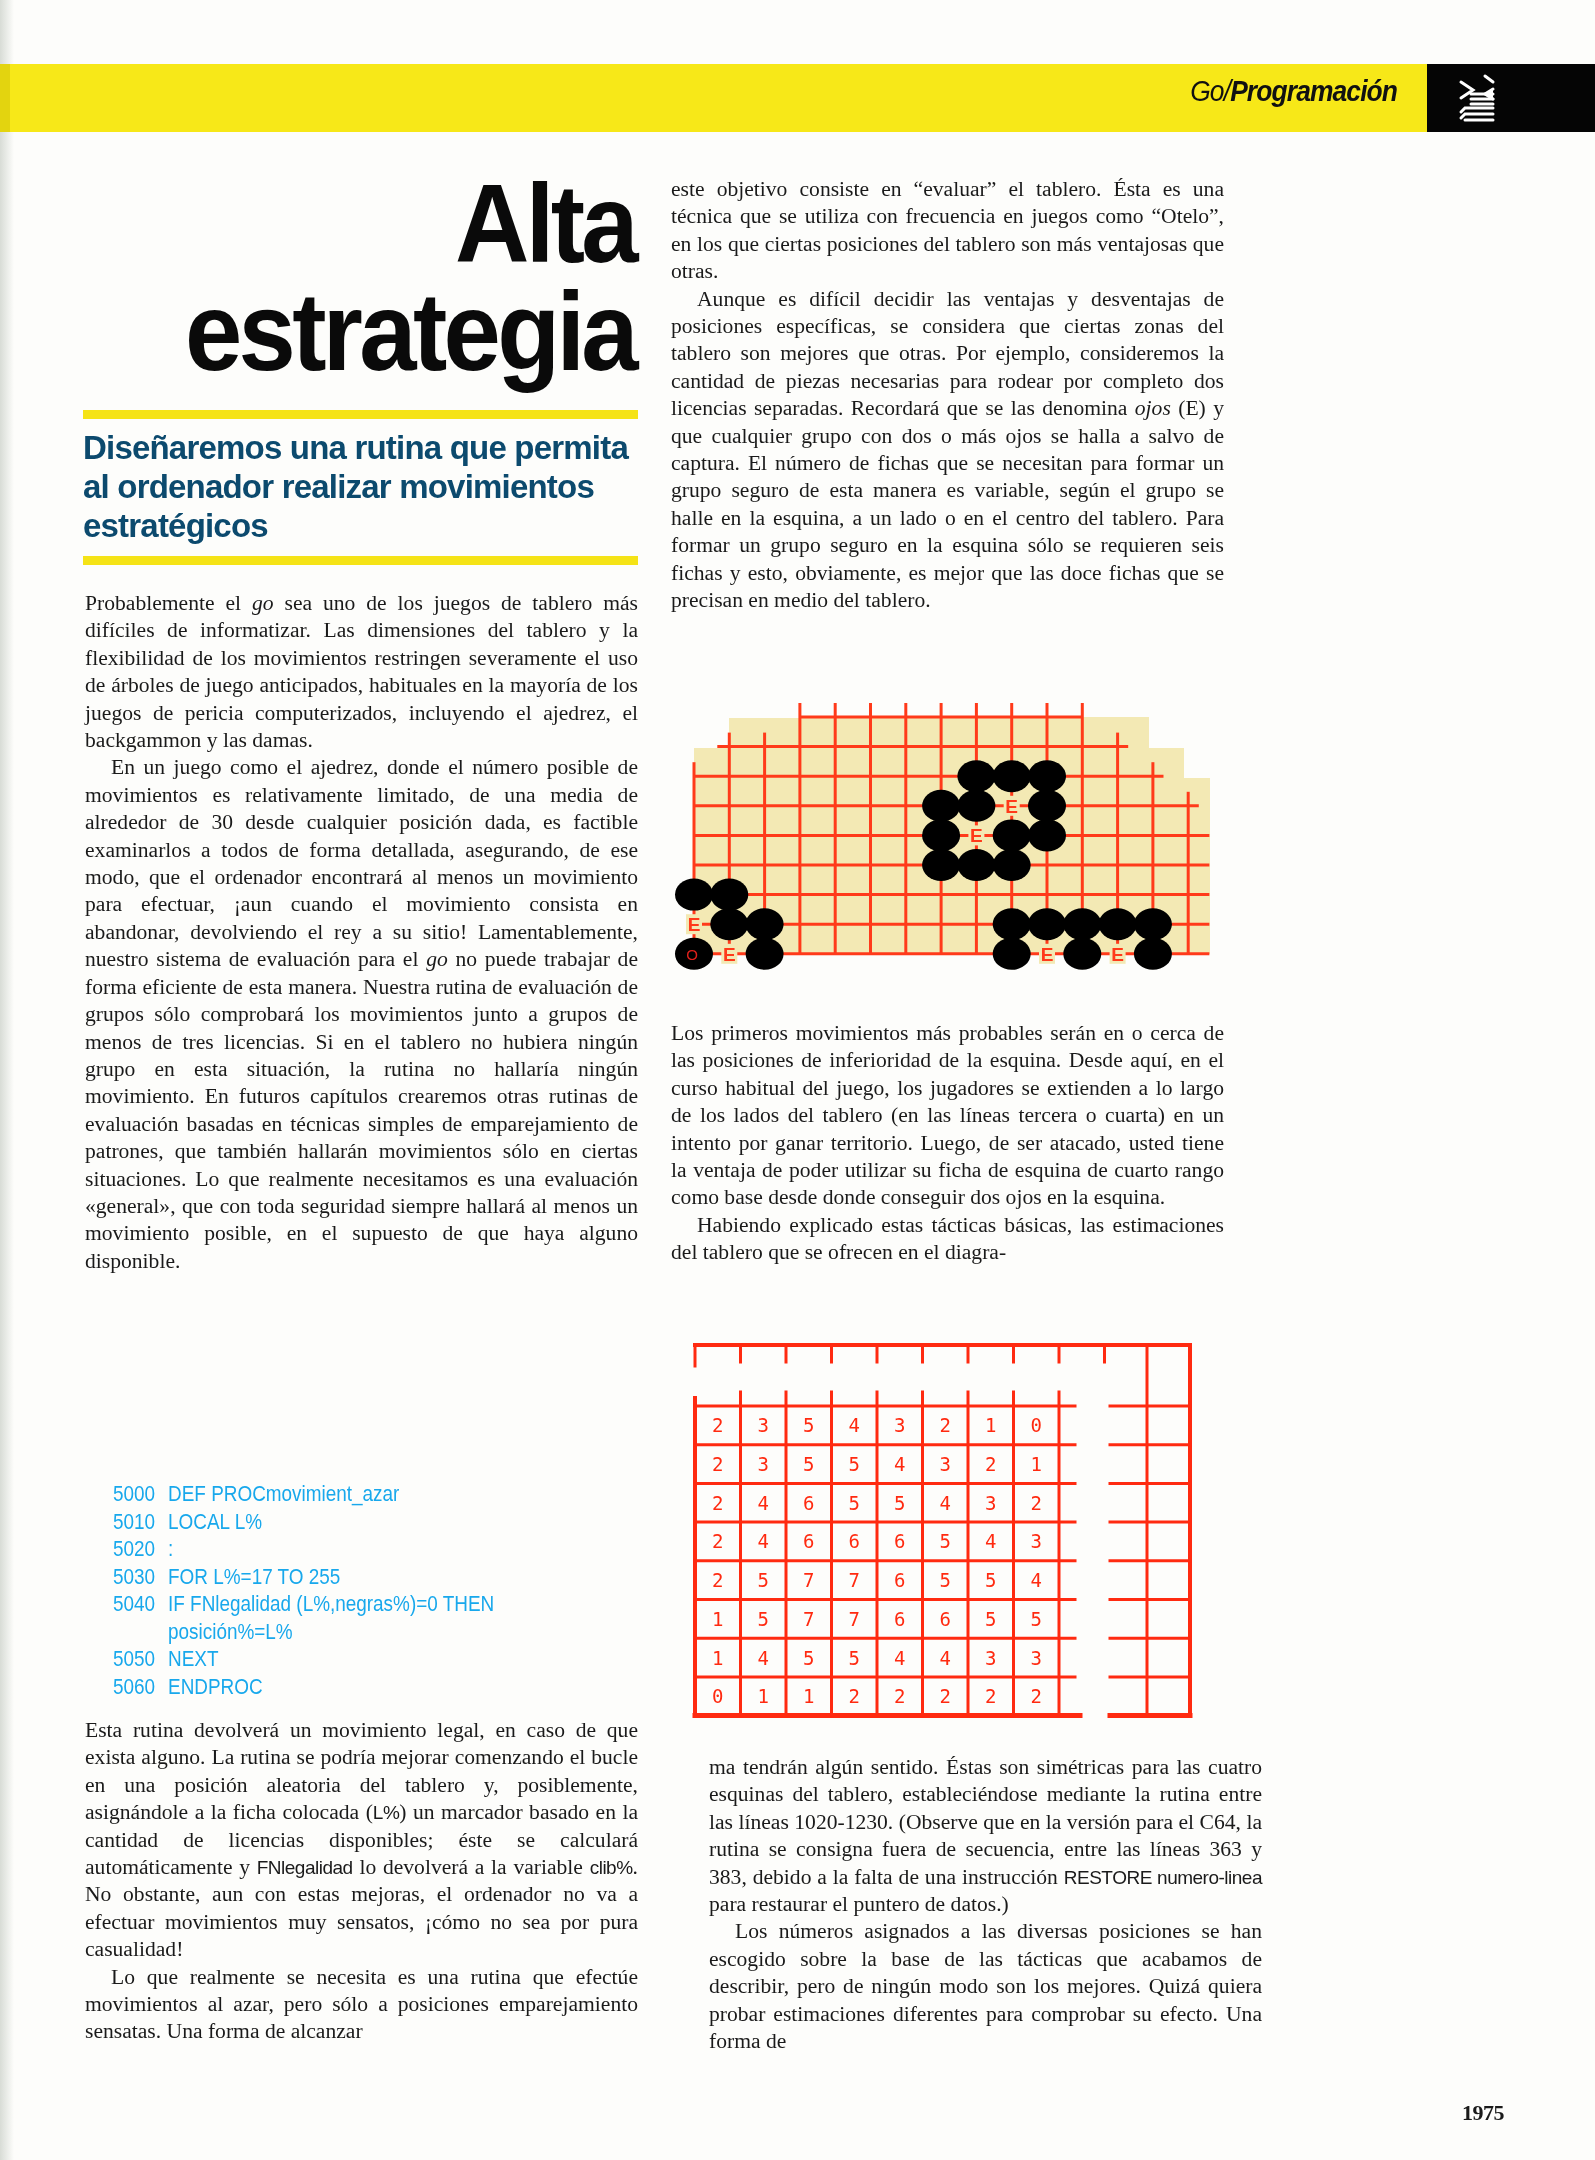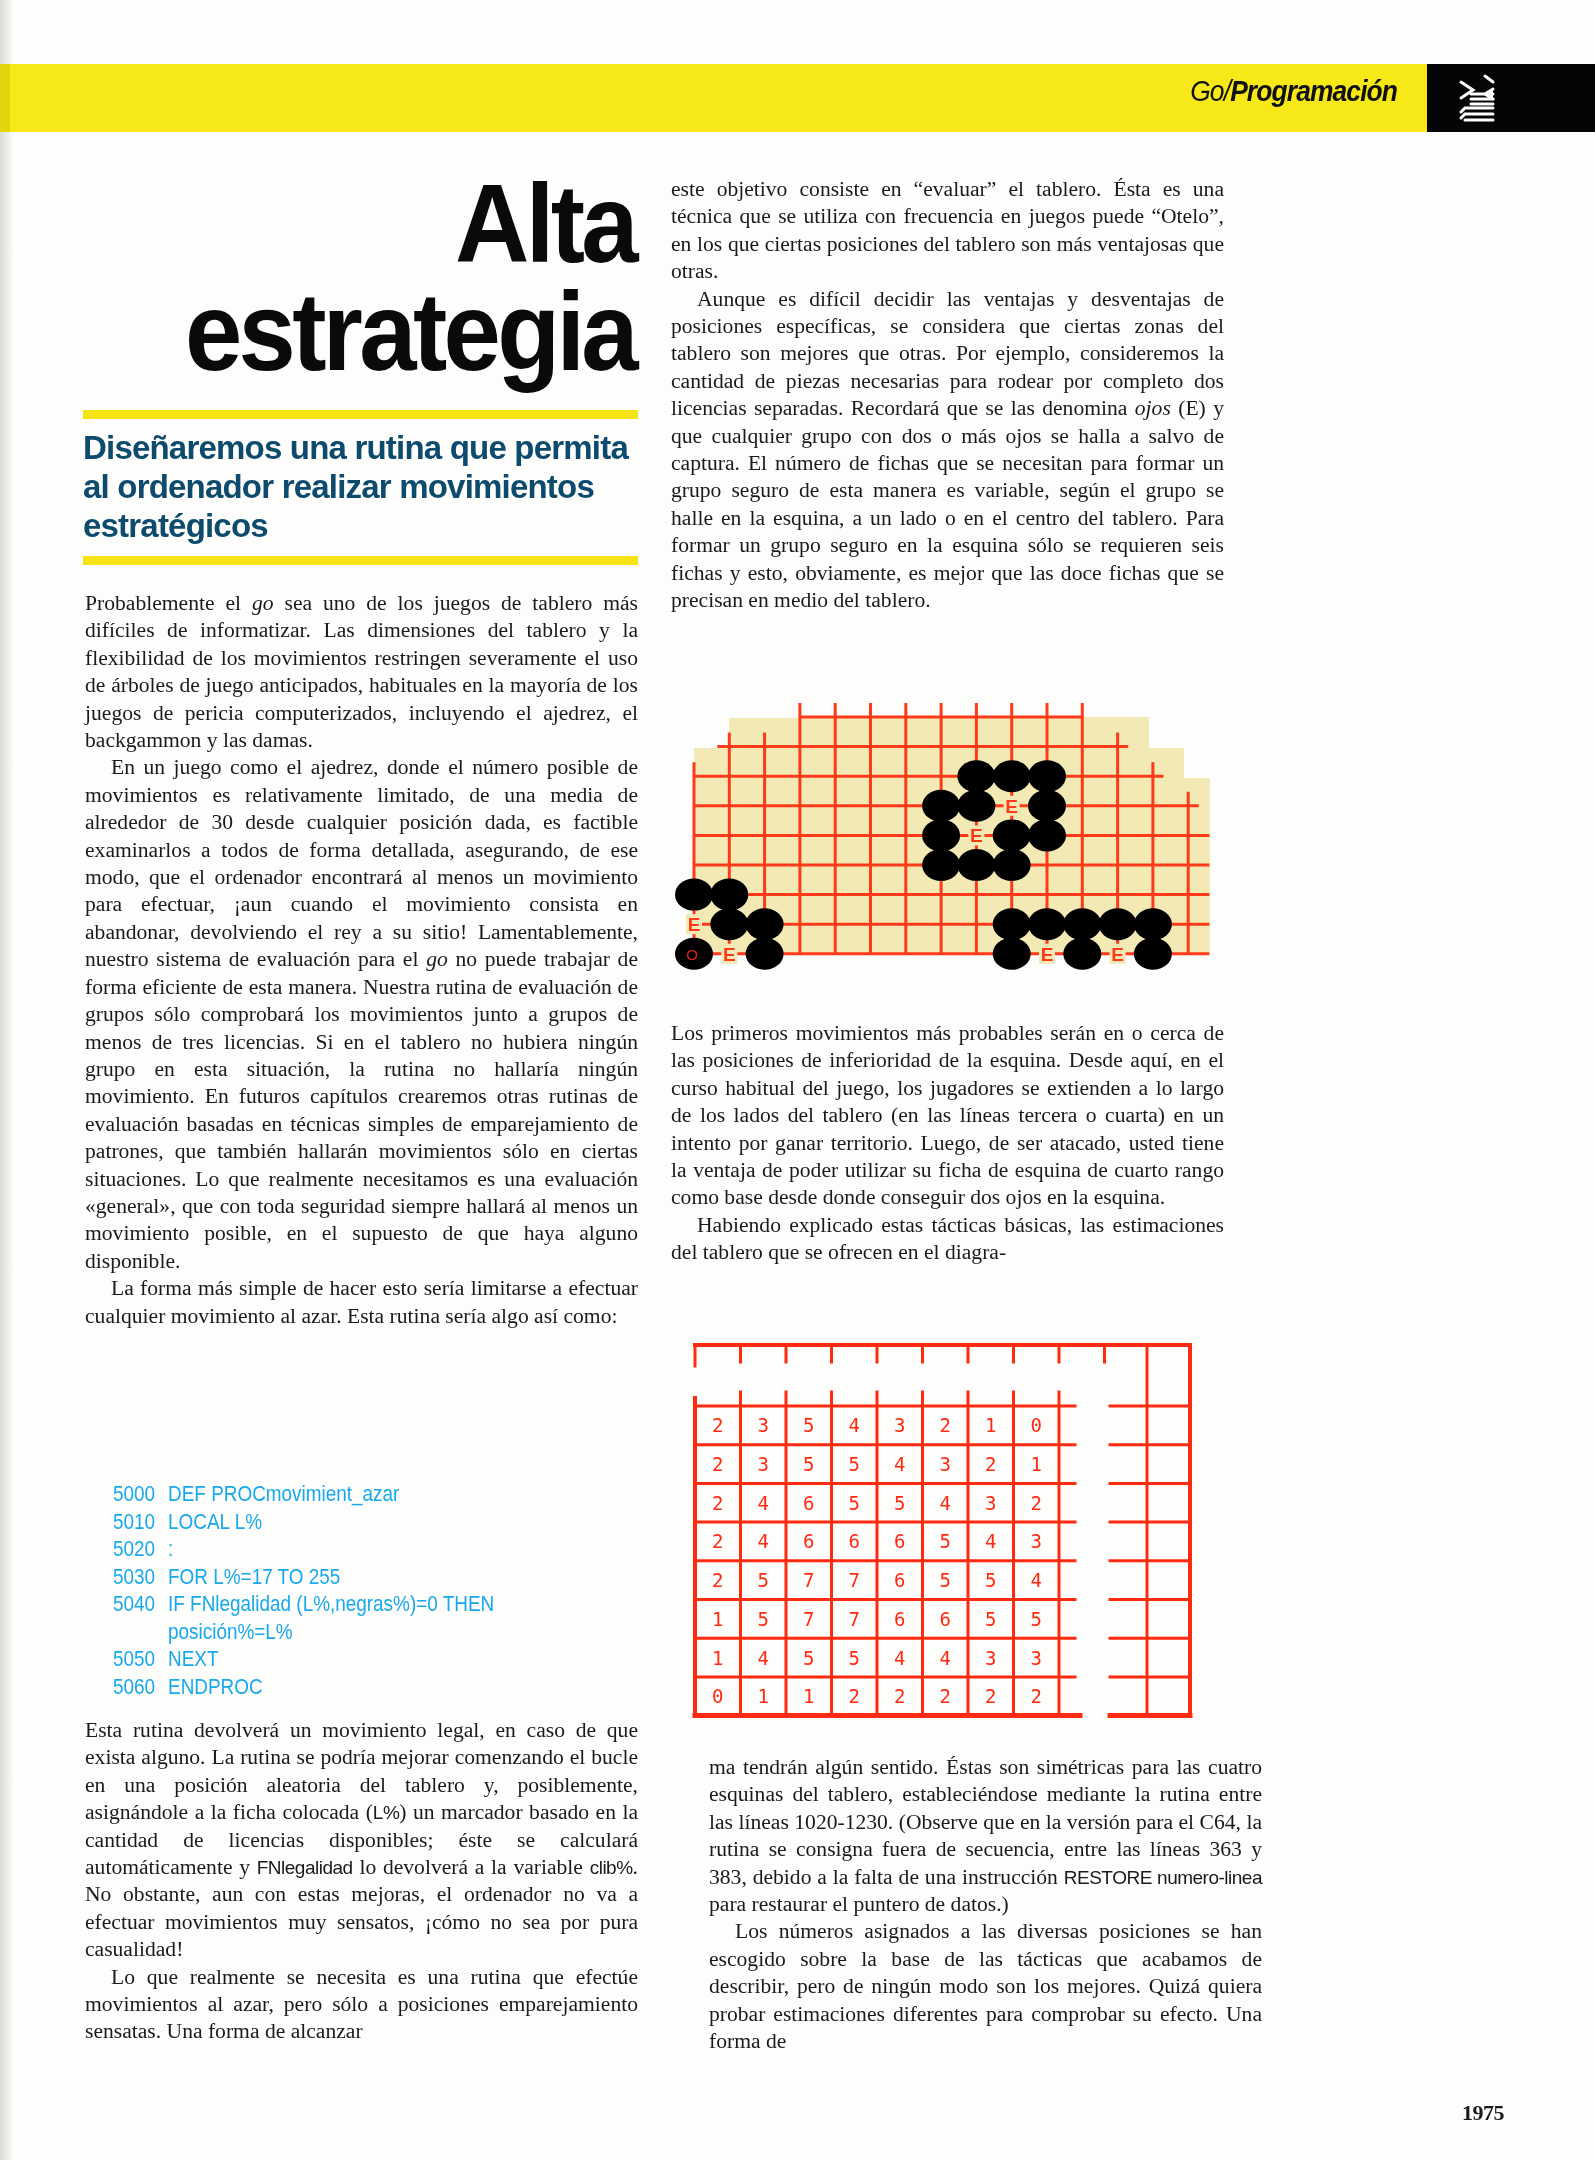--- a/index.html
+++ b/index.html
@@ -59,41 +59,40 @@
   <div>Alta</div>
   <div>estrategia</div>
 </div>
 <div class="rule" style="top:410px;"></div>
 <div class="subtitle">Diseñaremos una rutina que permita al ordenador realizar movimientos estratégicos</div>
 <div class="rule" style="top:556px;"></div>
 
 <div class="col col-left">
   <p><span>Probablemente el </span><i>go</i><span> sea uno de los juegos de tablero más difíciles de informatizar. Las dimensiones del tablero y la flexibilidad de los movimientos restringen severamente el uso de árboles de juego anticipados, habituales en la mayoría de los juegos de pericia computerizados, incluyendo el ajedrez, el backgammon y las damas.</span></p>
   <p class="ind"><span>En un juego como el ajedrez, donde el número posible de movimientos es relativamente limitado, de una media de alrededor de 30 desde cualquier posición dada, es factible examinarlos a todos de forma detallada, asegurando, de ese modo, que el ordenador encontrará al menos un movimiento para efectuar, ¡aun cuando el movimiento consista en abandonar, devolviendo el rey a su sitio! Lamentablemente, nuestro sistema de evaluación para el </span><i>go</i><span> no puede trabajar de forma eficiente de esta manera. Nuestra rutina de evaluación de grupos sólo comprobará los movimientos junto a grupos de menos de tres licencias. Si en el tablero no hubiera ningún grupo en esta situación, la rutina no hallaría ningún movimiento. En futuros capítulos crearemos otras rutinas de evaluación basadas en técnicas simples de emparejamiento de patrones, que también hallarán movimientos sólo en ciertas situaciones. Lo que realmente necesitamos es una evaluación «general», que con toda seguridad siempre hallará al menos un movimiento posible, en el supuesto de que haya alguno disponible.</span></p>
-  <p class="ind">La forma más simple de hacer esto sería limitarse a efectuar cualquier movimiento al azar. Esta rutina sería algo así como:</p>
 </div>
 
 <div class="code">
   <div><span class="ln">5000</span><span>DEF PROCmovimient_azar</span></div>
   <div><span class="ln">5010</span><span>LOCAL L%</span></div>
   <div><span class="ln">5020</span><span>:</span></div>
   <div><span class="ln">5030</span><span>FOR L%=17 TO 255</span></div>
   <div><span class="ln">5040</span><span>IF FNlegalidad (L%,negras%)=0 THEN</span></div>
   <div class="cont"><span>posición%=L%</span></div>
   <div><span class="ln">5050</span><span>NEXT</span></div>
   <div><span class="ln">5060</span><span>ENDPROC</span></div>
 </div>
 
 <div class="col col-left" style="top:1717px;">
   <p><span>Esta rutina devolverá un movimiento legal, en caso de que exista alguno. La rutina se podría mejorar comenzando el bucle en una posición aleatoria del tablero y, posiblemente, asignándole a la ficha colocada (</span><span class="sans-inline">L%</span><span>) un marcador basado en la cantidad de licencias disponibles; éste se calculará automáticamente y </span><span class="sans-inline">FNlegalidad</span><span> lo devolverá a la variable </span><span class="sans-inline">clib%</span><span>. No obstante, aun con estas mejoras, el ordenador no va a efectuar movimientos muy sensatos, ¡cómo no sea por pura casualidad!</span></p>
   <p class="ind">Lo que realmente se necesita es una rutina que efectúe movimientos al azar, pero sólo a posiciones emparejamiento sensatas. Una forma de alcanzar</p>
 </div>
 
 <div class="col col-right-a">
-  <p>este objetivo consiste en “evaluar” el tablero. Ésta es una técnica que se utiliza con frecuencia en juegos puede “Otelo”, en los que ciertas posiciones del tablero son más ventajosas que otras.</p>
+  <p>este objetivo consiste en “evaluar” el tablero. Ésta es una técnica que se utiliza con frecuencia en juegos como “Otelo”, en los que ciertas posiciones del tablero son más ventajosas que otras.</p>
   <p class="ind"><span>Aunque es difícil decidir las ventajas y desventajas de posiciones específicas, se considera que ciertas zonas del tablero son mejores que otras. Por ejemplo, consideremos la cantidad de piezas necesarias para rodear por completo dos licencias separadas. Recordará que se las denomina </span><i>ojos</i><span> (E) y que cualquier grupo con dos o más ojos se halla a salvo de captura. El número de fichas que se necesitan para formar un grupo seguro de esta manera es variable, según el grupo se halle en la esquina, a un lado o en el centro del tablero. Para formar un grupo seguro en la esquina sólo se requieren seis fichas y esto, obviamente, es mejor que las doce fichas que se precisan en medio del tablero.</span></p>
 </div>
 
 <svg class="diagram go-board" viewBox="0 0 540 300" width="540" height="300">
 
   <polygon points="24,58 59,58 59,28 129,28 129,27 479,27 479,58 514,58 514,88 540,88 540,264 24,264" fill="#f3e9b4"></polygon>
   <g id="gridlines" stroke="#ff3a1a" stroke-width="3">
       <line x1="24" x2="24" y1="72.2" y2="263.8" stroke="#ff3a1a" stroke-width="3"></line>
       <line x1="59.3" x2="59.3" y1="42.6" y2="263.8" stroke="#ff3a1a" stroke-width="3"></line>
       <line x1="94.6" x2="94.6" y1="42.6" y2="263.8" stroke="#ff3a1a" stroke-width="3"></line>

